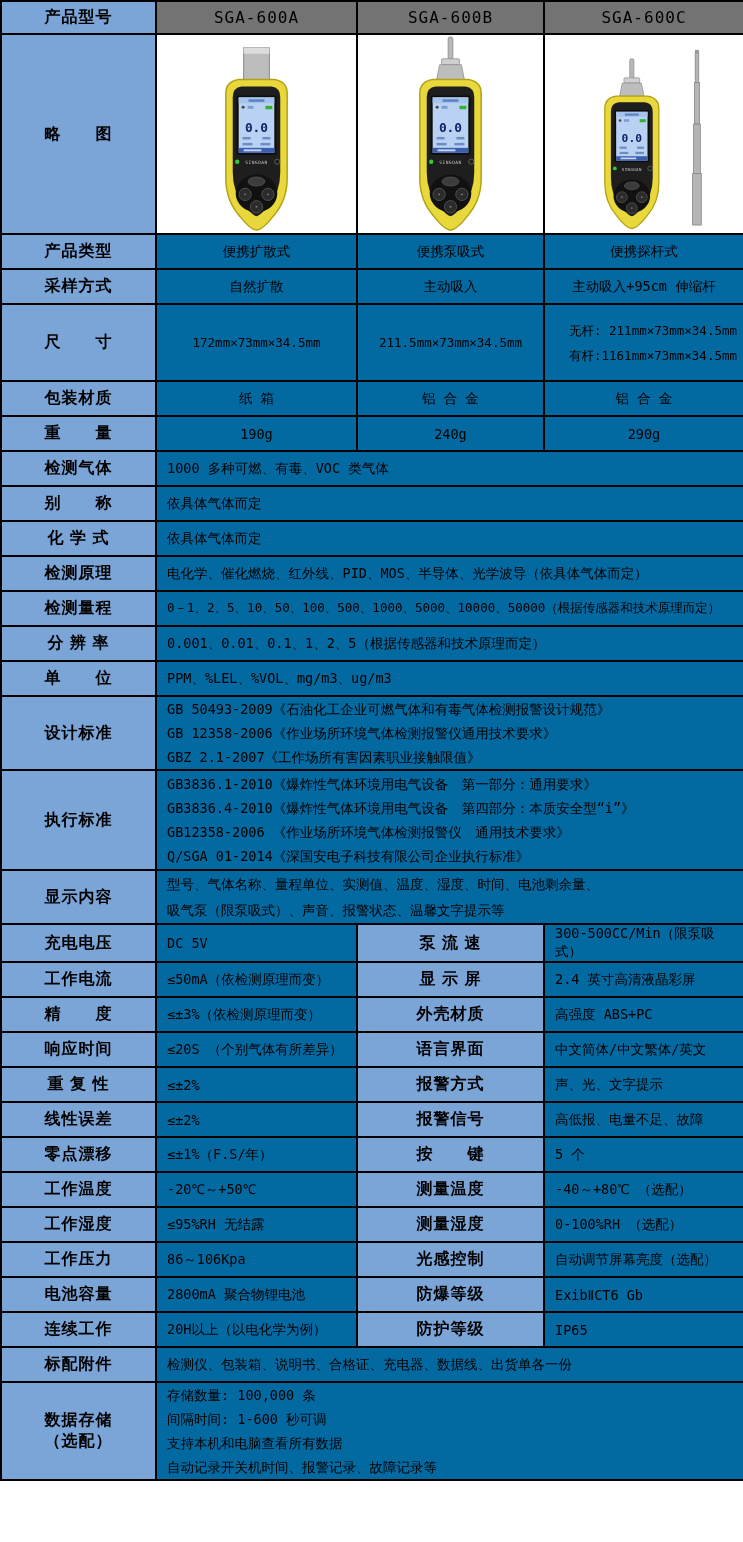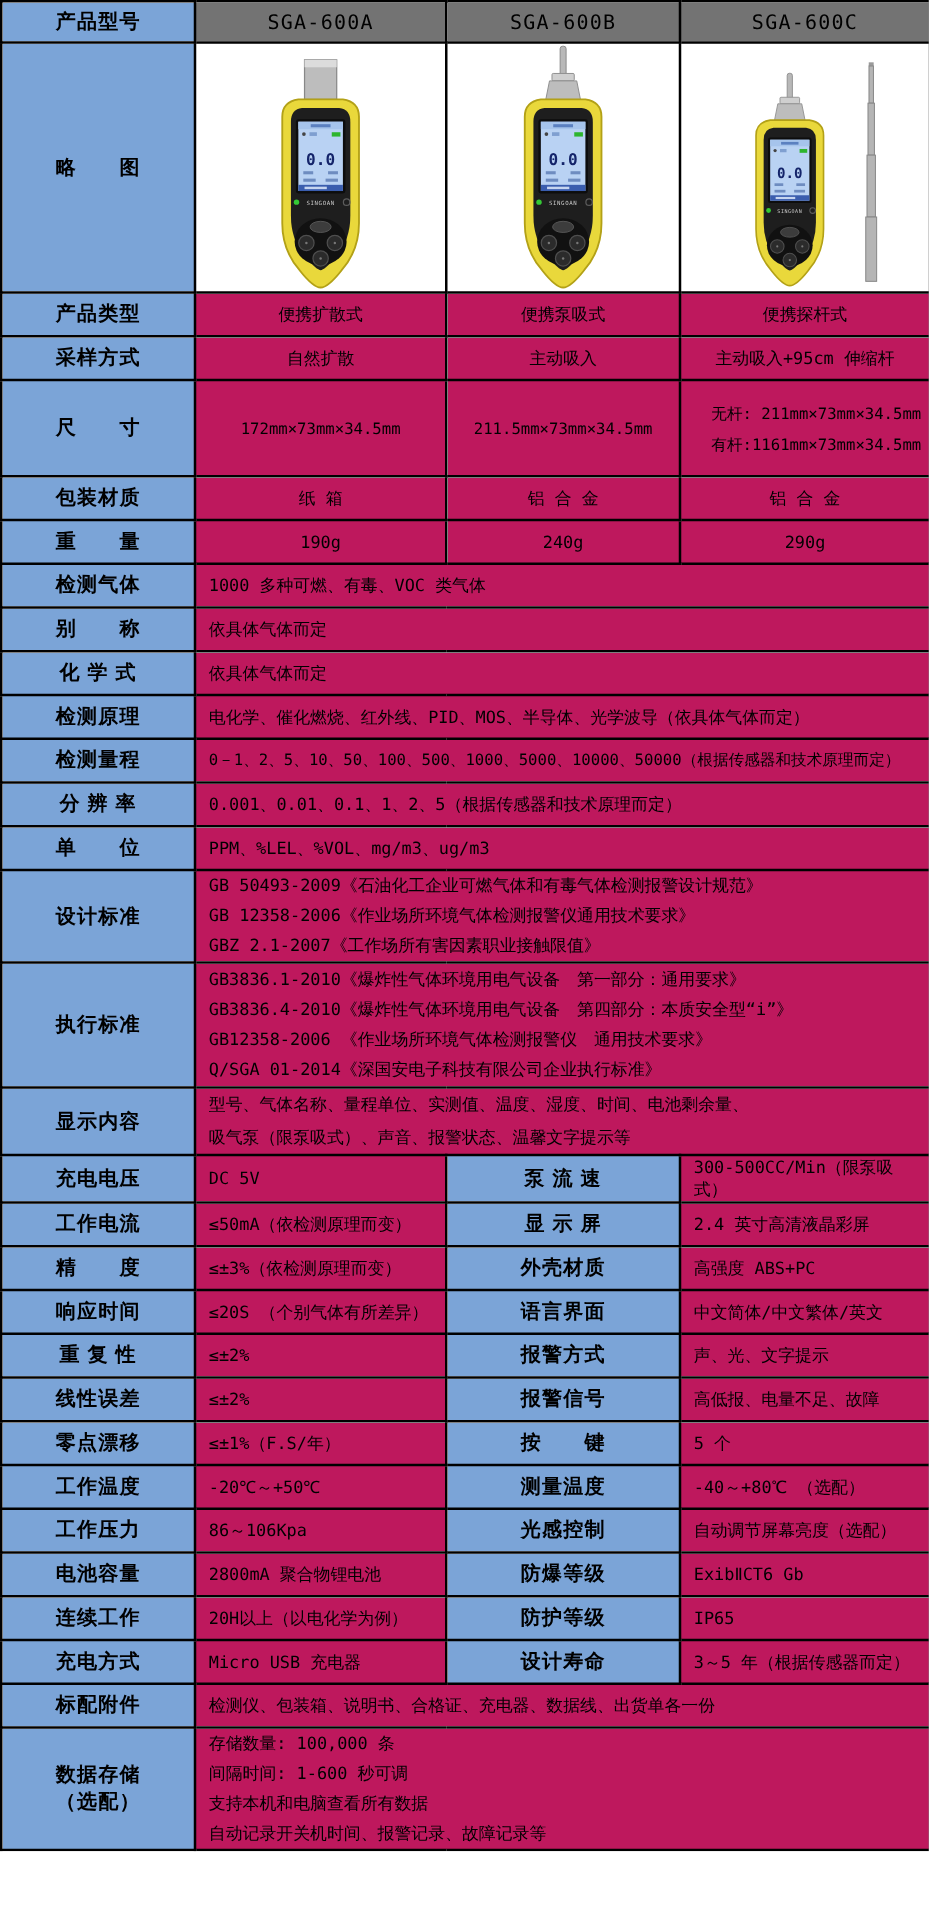--- a/index.html
+++ b/index.html
@@ -3,21 +3,21 @@
 <meta charset="utf-8">
 <style>
   html,body{margin:0;padding:0;background:#ffffff;}
   body{width:743px;color:#000;font-family:"DejaVu Sans Mono","Liberation Mono",monospace;}
   table{border-collapse:collapse;width:743px;table-layout:fixed;}
   td{border:2px solid #000;vertical-align:middle;overflow:hidden;}
   
   .lbl{background:#7BA4D7;font-family:"Liberation Sans",sans-serif;font-weight:bold;
        font-size:16px;text-align:center;padding:0 2px;letter-spacing:1px;margin-top:24px;}
   
-  .val{background:#be185d;font-size:13.5px;padding:0 10px;text-align:left;margin-top:20px;}
+  .val{background:#0369a1;font-size:13.5px;padding:0 10px;text-align:left;margin-top:20px;}
   .val.center{text-align:center;padding:0 4px;}
   .val.small{font-size:12.5px;}
   .mdl{background:#737373;font-size:16px;text-align:center;letter-spacing:1px;}
   .img{background:#FFFFFF;text-align:center;padding:0;}
   .lines div{line-height:24px;}
   .disp div{line-height:26px;}
   .dimlines div{line-height:25px;}
   
   .r-header td{height:29px;}
   .r-sketch td{height:198px;}
@@ -299,42 +299,42 @@
     <td class="lbl">按　　键</td>
     <td class="val">5 个</td>
   </tr>
   <tr class="r-std">
     <td class="lbl">工作温度</td>
     <td class="val">-20℃～+50℃</td>
     <td class="lbl">测量温度</td>
     <td class="val">-40～+80℃ （选配）</td>
   </tr>
   <tr class="r-std">
+    <td class="lbl">工作湿度</td>
+    <td class="val">≤95%RH 无结露</td>
+    <td class="lbl">测量湿度</td>
+    <td class="val">0-100%RH （选配）</td>
+  </tr>
+  <tr class="r-std">
     <td class="lbl">工作压力</td>
     <td class="val">86～106Kpa</td>
     <td class="lbl">光感控制</td>
     <td class="val">自动调节屏幕亮度（选配）</td>
   </tr>
   <tr class="r-std">
     <td class="lbl">电池容量</td>
     <td class="val">2800mA 聚合物锂电池</td>
     <td class="lbl">防爆等级</td>
     <td class="val">ExibⅡCT6 Gb</td>
   </tr>
   <tr class="r-std">
     <td class="lbl">连续工作</td>
     <td class="val">20H以上（以电化学为例）</td>
     <td class="lbl">防护等级</td>
     <td class="val">IP65</td>
-  </tr>
-  <tr class="r-std">
-    <td class="lbl">充电方式</td>
-    <td class="val">Micro USB 充电器</td>
-    <td class="lbl">设计寿命</td>
-    <td class="val">3～5 年（根据传感器而定）</td>
   </tr>
 
   <tr class="r-std">
     <td class="lbl">标配附件</td>
     <td class="val" colspan="3">检测仪、包装箱、说明书、合格证、充电器、数据线、出货单各一份</td>
   </tr>
 
   <tr class="r-storage">
     <td class="lbl">
       <div>数据存储</div>

